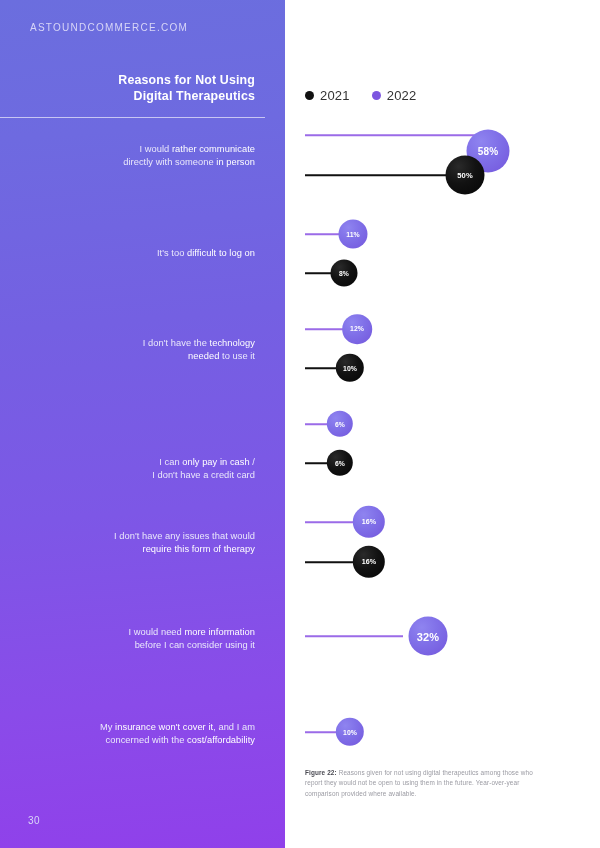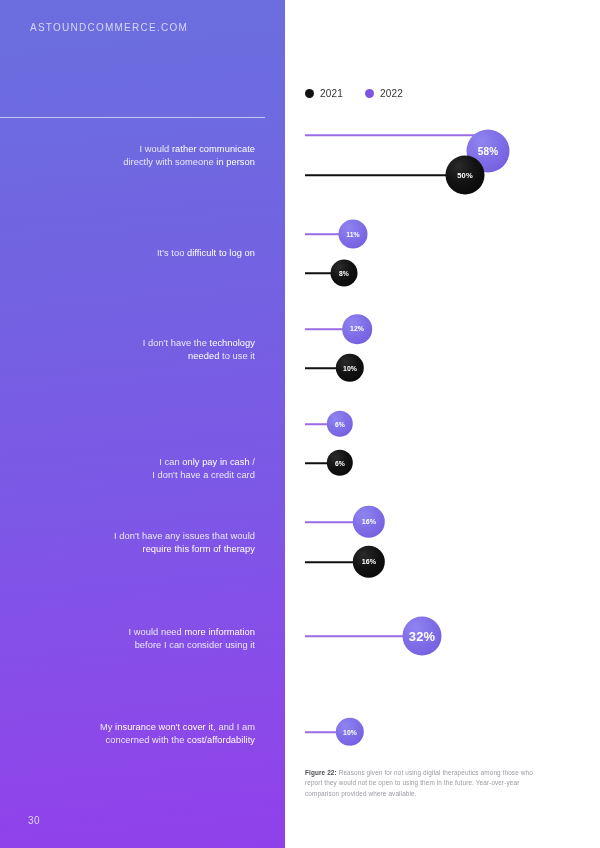--- a/index.html
+++ b/index.html
@@ -46,21 +46,21 @@
   .label b{color:#ffffff;font-weight:400;}
 
   
   .chart{position:absolute;left:285px;top:0;width:315px;height:848px;background:#fff;}
 
   .legend{position:absolute;left:20px;top:88px;display:flex;align-items:center;gap:22px;}
   .legend-item{display:flex;align-items:center;gap:6px;}
   .legend-dot{width:9px;height:9px;border-radius:50%;display:block;}
   .legend-dot.y2021{background:#111111;}
   .legend-dot.y2022{background:#7d56e0;}
-  .legend-label{font-size:10px;color:#333333;letter-spacing:.2px;}
+  .legend-label{font-size:13px;color:#333333;letter-spacing:.2px;}
   .line{
     position:absolute;height:1.5px;top:0;left:0;transform:translateY(-50%);
   }
   .line.y2022{background:#9b6be8;}
   .line.y2021{background:#111111;}
   .bubble{
     position:absolute;border-radius:50%;
     display:flex;align-items:center;justify-content:center;
     color:#ffffff;font-weight:700;letter-spacing:.1px;
     transform:translate(-50%,-50%);
@@ -74,20 +74,21 @@
   }
   .caption b{color:#4a4a52;font-weight:700;}
 </style>
 </head>
 <body>
 
 <div id="page">
 
   <div class="sidebar">
     <div class="brand">ASTOUNDCOMMERCE.COM</div>
+    <div class="panel-title">Reasons for Not Using<br>Digital Therapeutics</div>
     <div class="divider"></div>
     <div id="labels-host">
         <div class="label" style="top: 143px;">I would <b>rather communicate</b><br>directly with someone <b>in person</b></div>
         <div class="label" style="top: 247px;">It's too <b>difficult to log on</b></div>
         <div class="label" style="top: 337px;">I don't have the <b>technology</b><br><b>needed</b> to use it</div>
         <div class="label" style="top: 456px;">I can <b>only pay in cash</b> /<br>I don't have a credit card</div>
         <div class="label" style="top: 530px;">I don't have any issues that would<br><b>require this form of therapy</b></div>
         <div class="label" style="top: 626px;">I would need <b>more information</b><br>before I can consider using it</div>
         <div class="label" style="top: 721px;">My <b>insurance won't cover it</b>, and I am<br>concerned with the <b>cost/affordability</b></div>
       </div>
@@ -120,21 +121,21 @@
         <div class="bubble y2021" style="left: 65px; top: 368px; width: 28.4px; height: 28.4px; font-size: 6.9px;">10%</div>
         <div class="line y2022" style="left: 20px; top: 424px; width: 27.74px;"></div>
         <div class="bubble y2022" style="left: 55px; top: 424px; width: 26.4px; height: 26.4px; font-size: 6.8px;">6%</div>
         <div class="line y2021" style="left: 20px; top: 463px; width: 27.74px;"></div>
         <div class="bubble y2021" style="left: 55px; top: 463px; width: 26.4px; height: 26.4px; font-size: 6.8px;">6%</div>
         <div class="line y2022" style="left: 20px; top: 522px; width: 55.09px;"></div>
         <div class="bubble y2022" style="left: 84px; top: 522px; width: 32.4px; height: 32.4px; font-size: 7.1px;">16%</div>
         <div class="line y2021" style="left: 20px; top: 562px; width: 55.09px;"></div>
         <div class="bubble y2021" style="left: 84px; top: 562px; width: 32.4px; height: 32.4px; font-size: 7.1px;">16%</div>
         <div class="line y2022" style="left: 20px; top: 636px; width: 98.275px;"></div>
-        <div class="bubble y2022" style="left: 137px; top: 636px; width: 39px; height: 39px; font-size: 13px;">32%</div>
+        <div class="bubble y2022" style="left: 143px; top: 636px; width: 39px; height: 39px; font-size: 11px;">32%</div>
         <div class="line y2022" style="left: 20px; top: 732px; width: 37.19px;"></div>
         <div class="bubble y2022" style="left: 65px; top: 732px; width: 28.4px; height: 28.4px; font-size: 6.9px;">10%</div>
       </div>
     <div class="caption">
       <b>Figure 22:</b><span> Reasons given for not using digital therapeutics among those who report they would not be open to using them in the future. Year-over-year comparison provided where available.</span>
     </div>
   </div>
 
 </div>
 

